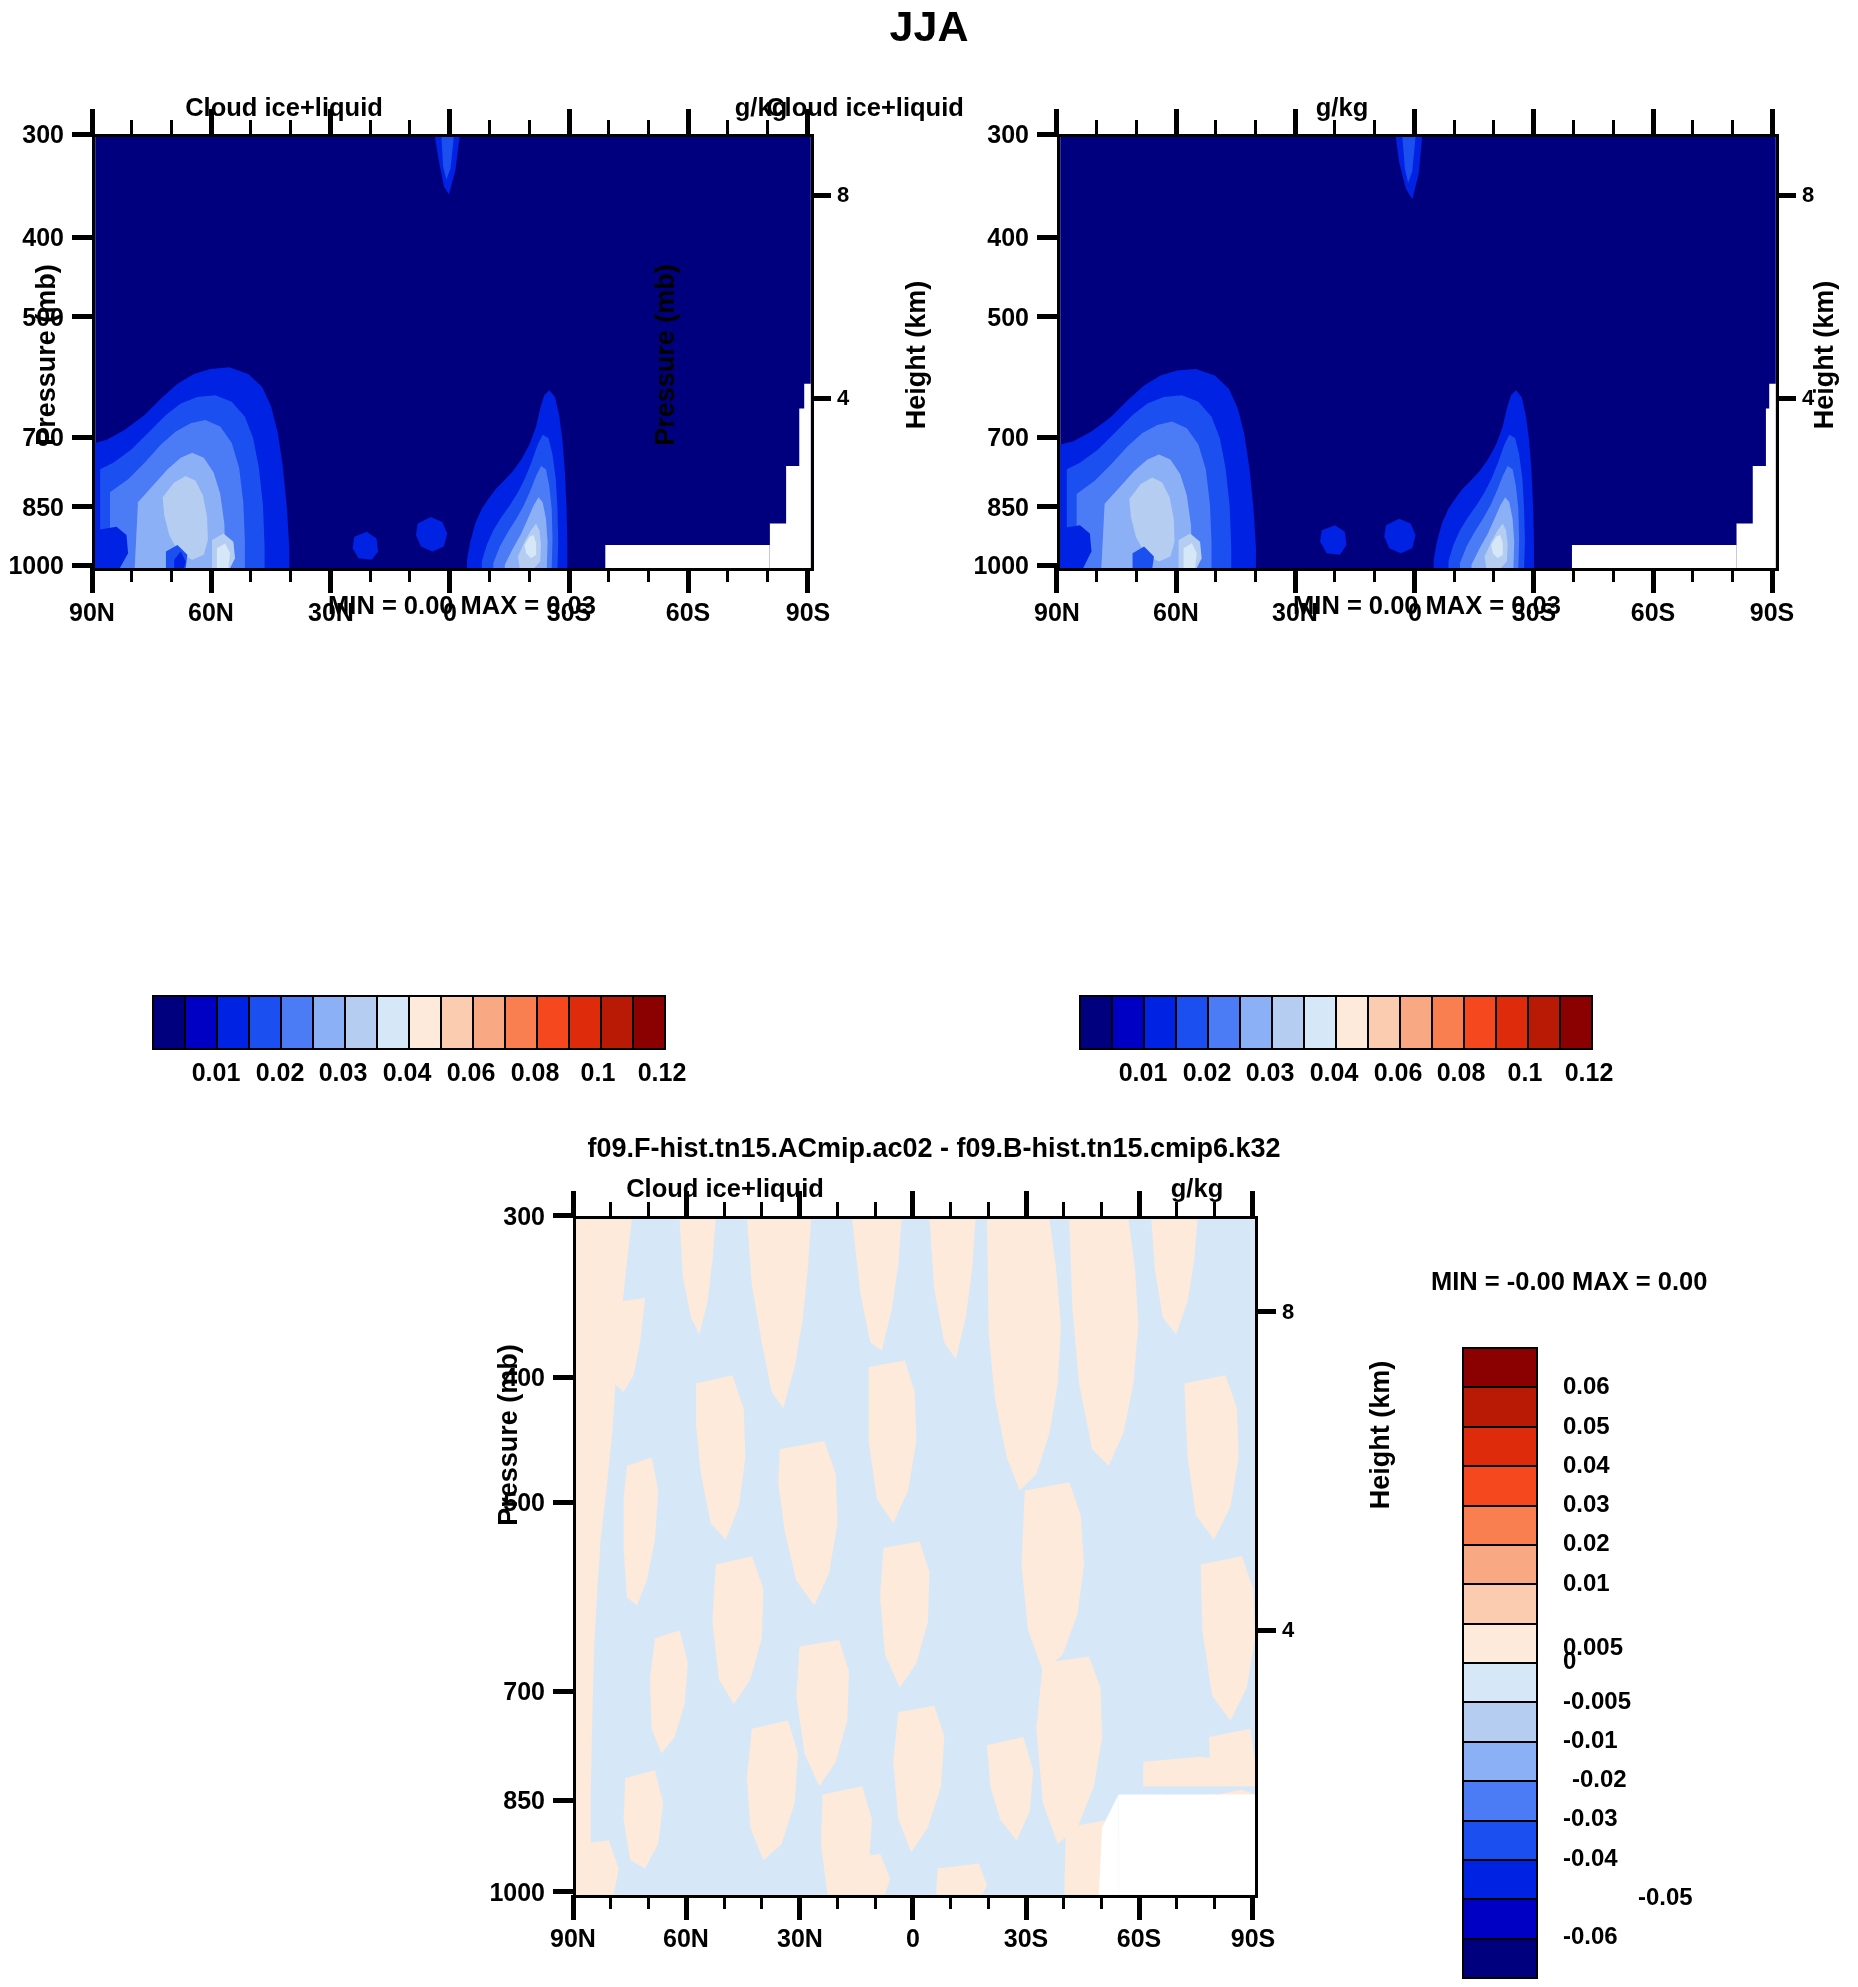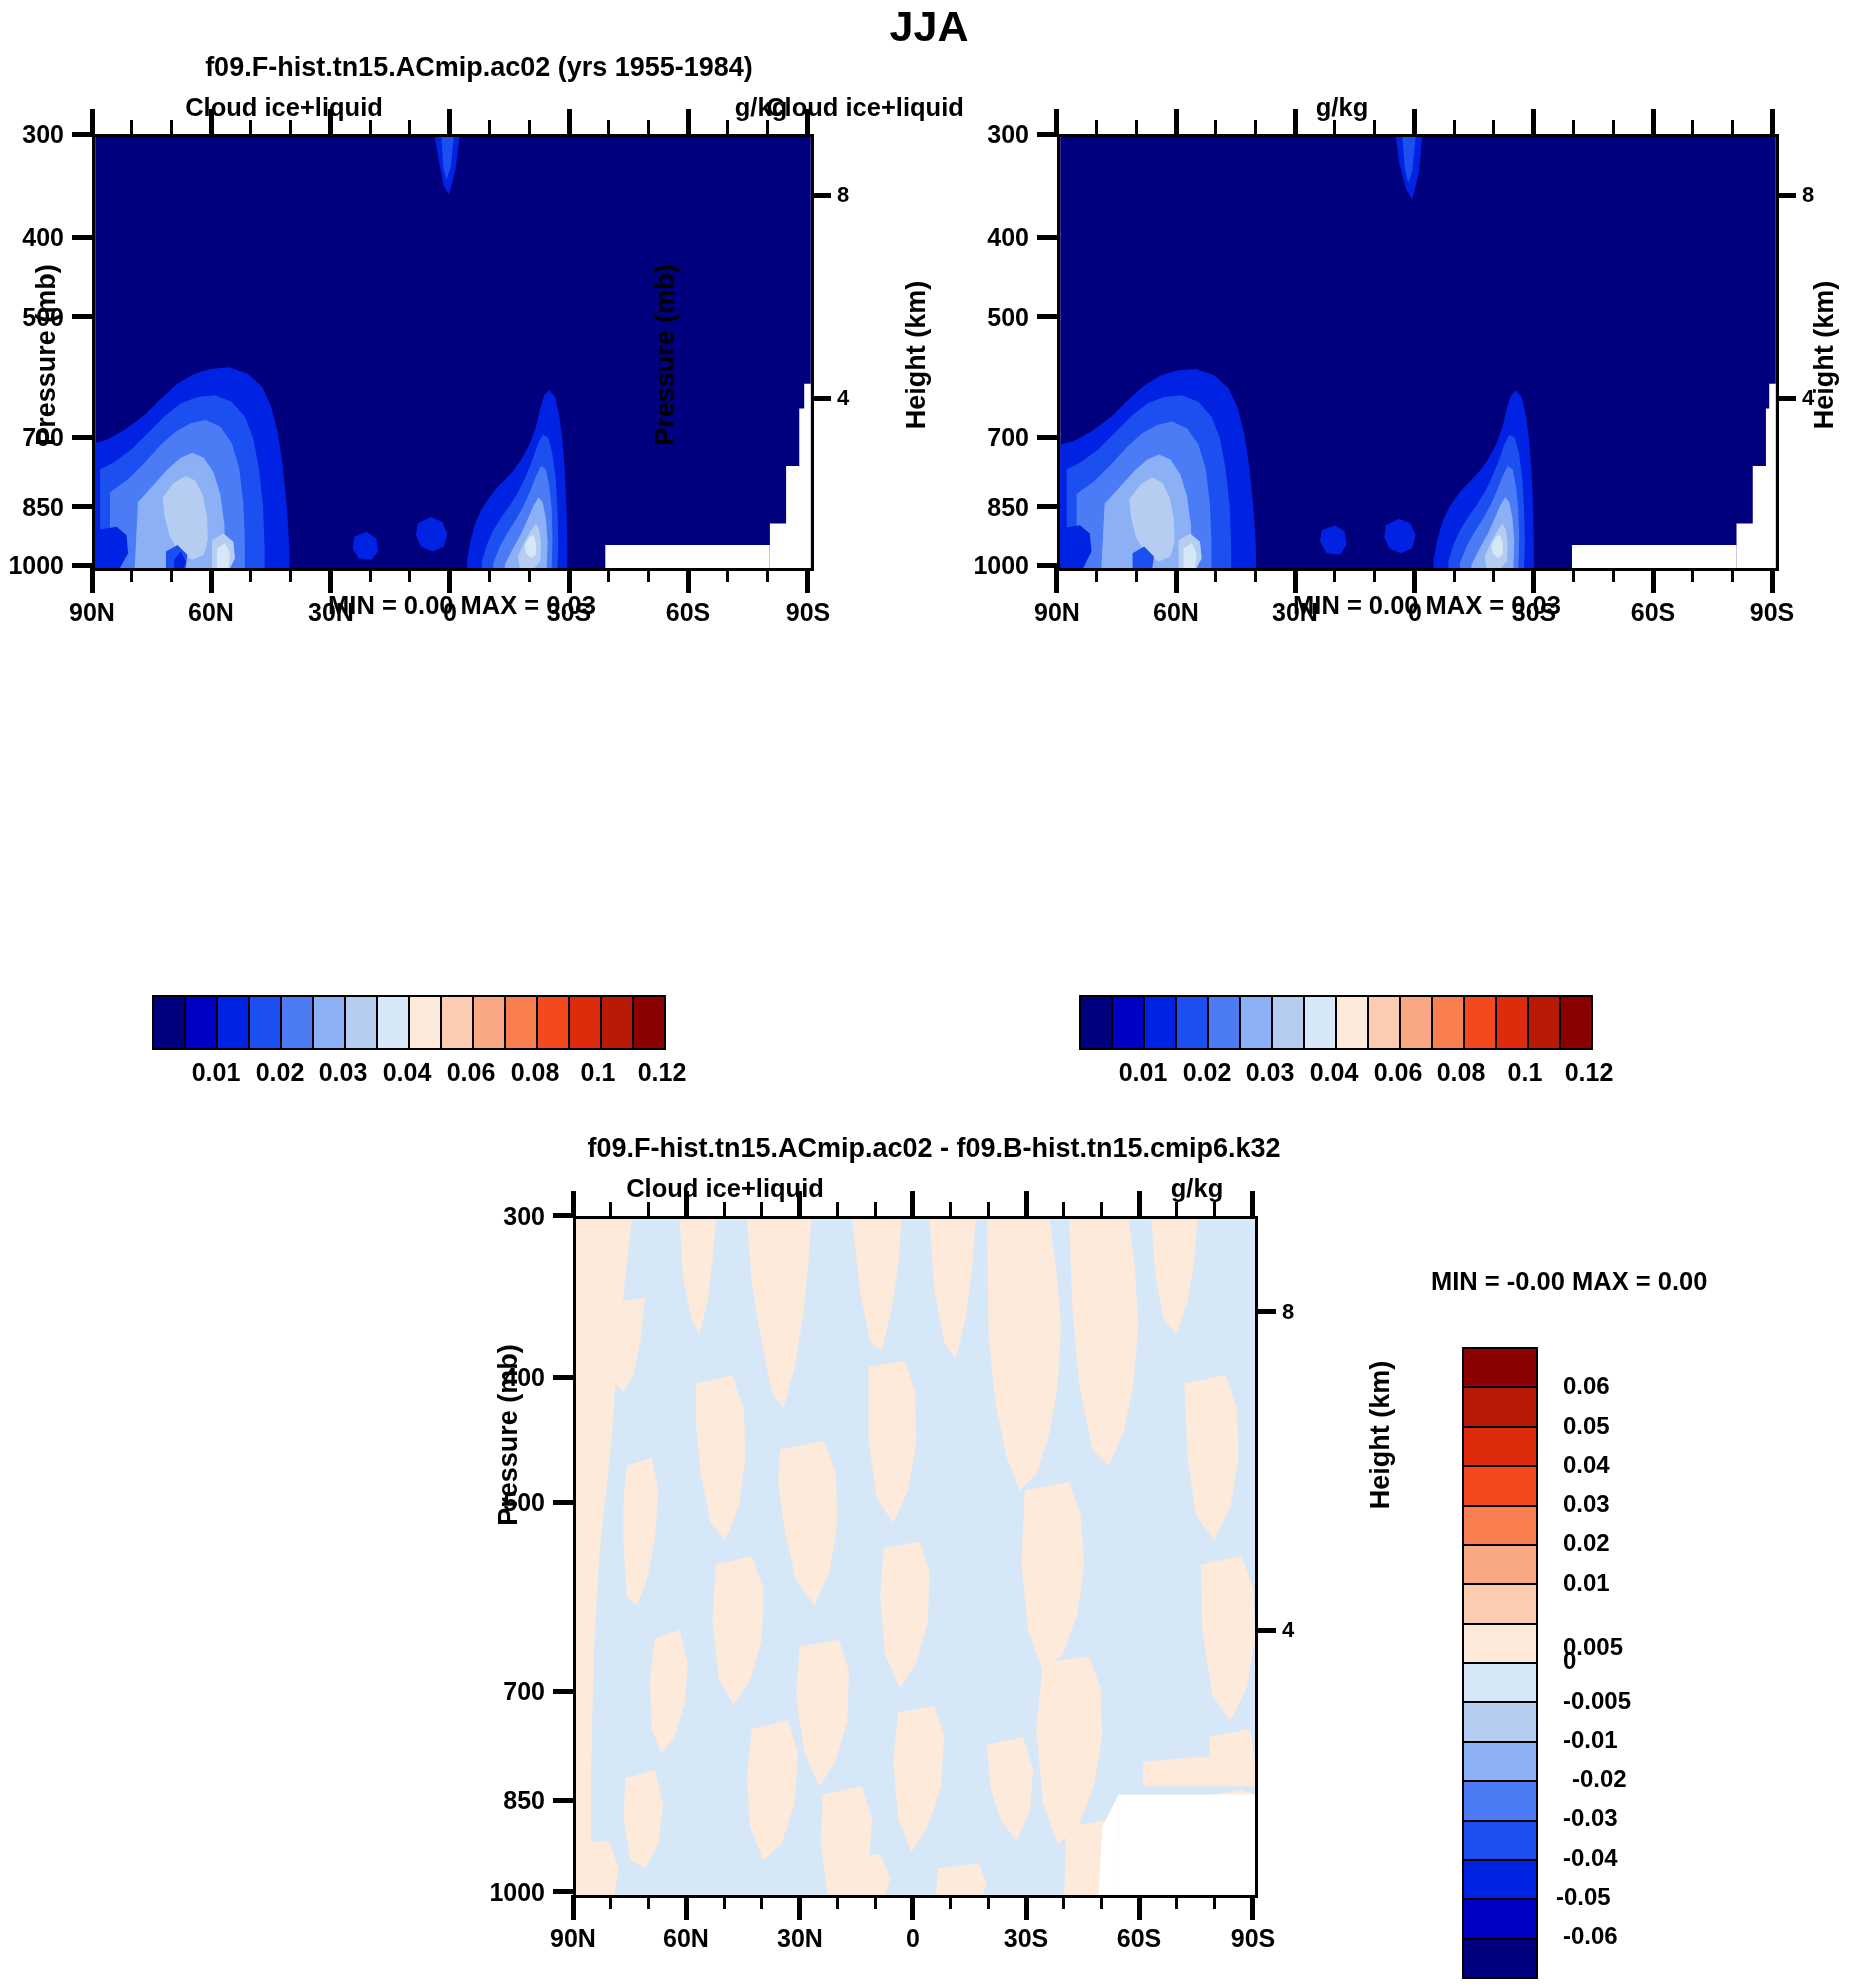--- a/index.html
+++ b/index.html
@@ -38,21 +38,20 @@
   .tick{position:absolute;background:#000;}
   svg.contour{position:absolute;left:0;top:0;display:block;}
 </style>
 </head>
 <body>
 
 <div class="fig">
 
   <div class="txt suptitle ctr" style="left:929px;top:1.6px;">JJA</div>
 
-  <div class="txt paneltitle ctr" style="left:479px;top:52px;">f09.F-hist.tn15.ACmip.ac02 (yrs 1955-1984)</div>
   <div class="txt fieldlabel ctr" style="left:284px;top:93px;">Cloud ice+liquid</div>
   <div class="txt unitlabel ctr" style="left:761px;top:93px;">g/kg</div>
 
   <div class="txt axistitle rot90" style="left:31px;top:355px;">Pressure (mb)</div>
   <div class="txt axistitle rot90" style="left:901px;top:355px;">Height (km)</div>
 
   <div class="plotbox" id="plot-left" style="left:92px;top:134px;width:716px;height:431px;">
     <svg class="contour" width="716" height="431" viewBox="0 0 870 524">
 
       <rect x="0" y="0" width="870" height="524" fill="#00007f"></rect>
@@ -516,18 +515,18 @@
       <div class="txt cblabel-v vmid" style="left: 1563px; top: 1504px;">0.03</div>
       <div class="txt cblabel-v vmid" style="left: 1563px; top: 1543px;">0.02</div>
       <div class="txt cblabel-v vmid" style="left: 1563px; top: 1583px;">0.01</div>
       <div class="txt cblabel-v vmid" style="left: 1563px; top: 1622px; margin-top: 25px;">0.005</div>
       <div class="txt cblabel-v vmid" style="left: 1563px; top: 1661px;">0</div>
       <div class="txt cblabel-v vmid" style="left: 1563px; top: 1701px;">-0.005</div>
       <div class="txt cblabel-v vmid" style="left: 1563px; top: 1740px;">-0.01</div>
       <div class="txt cblabel-v vmid" style="left: 1572px; top: 1779px;">-0.02</div>
       <div class="txt cblabel-v vmid" style="left: 1563px; top: 1818px;">-0.03</div>
       <div class="txt cblabel-v vmid" style="left: 1563px; top: 1858px;">-0.04</div>
-      <div class="txt cblabel-v vmid" style="left: 1556px; top: 1897px;">-0.05</div>
+      <div class="txt cblabel-v vmid" style="left: 1638px; top: 1897px;">-0.05</div>
       <div class="txt cblabel-v vmid" style="left: 1563px; top: 1936px;">-0.06</div>
     </div>
 
 </div>
 
 
 </body></html>

